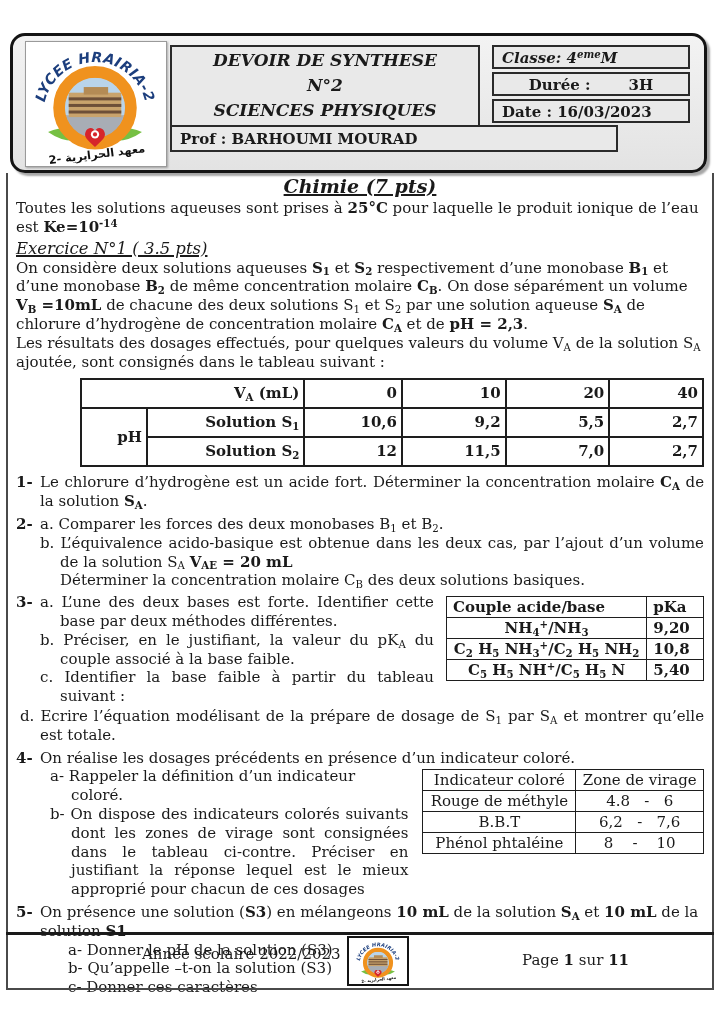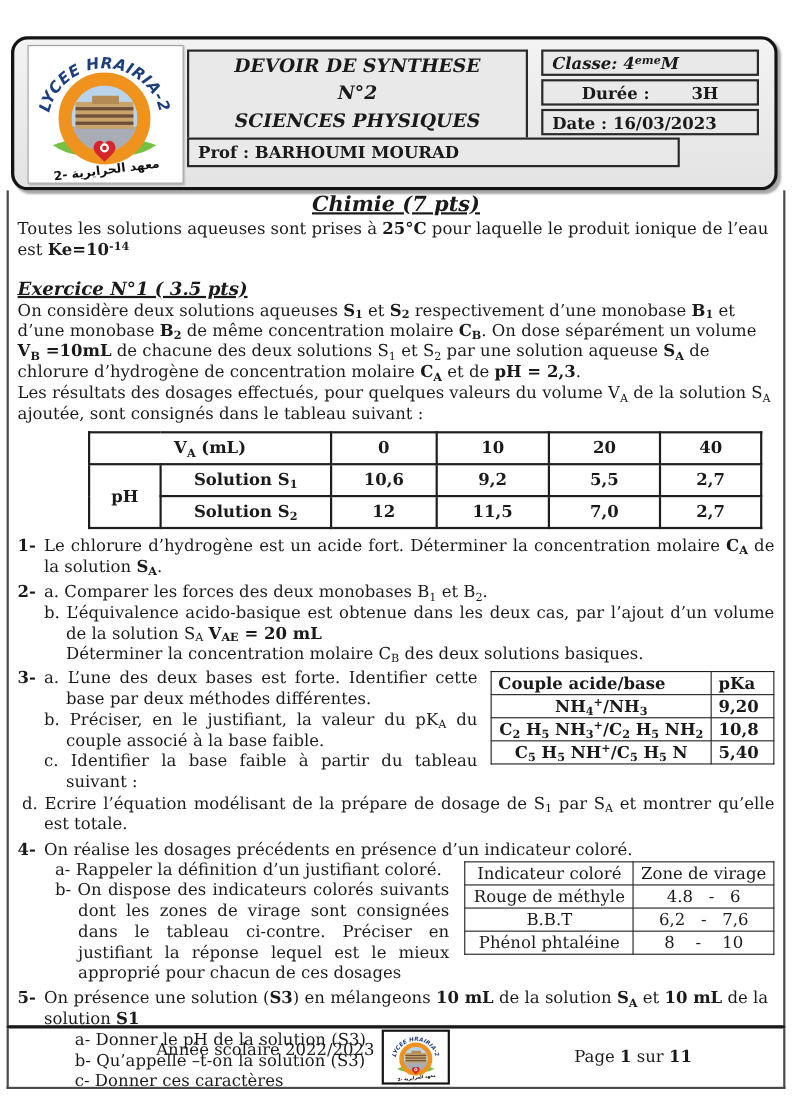--- a/index.html
+++ b/index.html
@@ -26,27 +26,27 @@
   .duree-val{margin-left:38px;}
   .prof-box{position:absolute;left:157px;top:89px;width:448px;height:27px;border:2px solid #2a2a2a;
       background:#e9e9e9;font-weight:bold;font-size:15px;line-height:22px;padding:1px 8px;box-sizing:border-box;}
 
   
   .main-box{position:absolute;left:6px;top:173px;width:708px;height:759px;box-sizing:border-box;
       border-left:2px solid #4a4a4a;border-right:2px solid #4a4a4a;
       padding:2px 8px 0 8px;font-size:15px;line-height:18.8px;}
   .section-title{text-align:center;font-size:19px;font-weight:bold;font-style:italic;line-height:22px;}
   .section-title .u, .ex-title .u{text-decoration-thickness:2px;}
-  .ex-title{font-size:16.5px;font-weight:bold;font-style:italic;line-height:21px;margin-top:15px;}
+  .ex-title{font-size:16.5px;font-weight:normal;font-style:italic;line-height:21px;margin-top:1px;}
   p{margin:0;}
   .intro{margin-top:2px;}
 
   table{border-collapse:collapse;}
   
-  .ph-table{margin:7px 11px 6px 64px;font-weight:bold;font-size:15px;text-align:center;}
+  .ph-table{margin:7px 0 6px 64px;font-weight:bold;font-size:15px;text-align:right;}
   .ph-table td{border:2px solid #1e1e1e;height:27px;padding:0 4px;}
   .ph-table .c-ph{width:56px;} .ph-table .c-sol{width:148px;}
   .ph-table .c-v0{width:88px;} .ph-table .c-v1{width:94px;} .ph-table .c-v2{width:94px;} .ph-table .c-v3{width:84px;}
 
   
   .q{display:flex;margin-top:4px;}
   .qn{flex:0 0 24px;font-weight:bold;}
   .qt{flex:1;}
   .just{text-align:justify;}
   .hang{padding-left:20px;text-indent:-20px;}
@@ -213,21 +213,21 @@
         </table>
     </div>
     <div class="q3d hang just"><span>d. Ecrire l’équation modélisant de la prépare de dosage de S</span><sub>1</sub><span> par S</span><sub>A</sub><span> et montrer qu’elle est totale.</span></div>
 
     <div class="q">
       <span class="qn">4-</span>
       <div class="qt">On réalise les dosages précédents en présence d’un indicateur coloré.</div>
     </div>
     <div class="q4-row">
       <div class="q4-left">
-        <div class="q4sub">a- Rappeler la définition  d’un justifiant coloré.</div>
+        <div class="q4sub">a- Rappeler la définition  d’un indicateur coloré.</div>
         <div class="q4sub just">b- On dispose des indicateurs colorés suivants dont les zones de virage sont consignées dans le tableau ci-contre. Préciser en justifiant la réponse lequel est le mieux approprié pour chacun de ces dosages</div>
       </div>
       <table class="ind">
         <tbody>
             <tr>
           <td class="c-name">Indicateur coloré</td>
           <td class="c-zone">Zone de virage</td>
         </tr>
         <tr>
           <td class="c-name">Rouge de méthyle</td>

